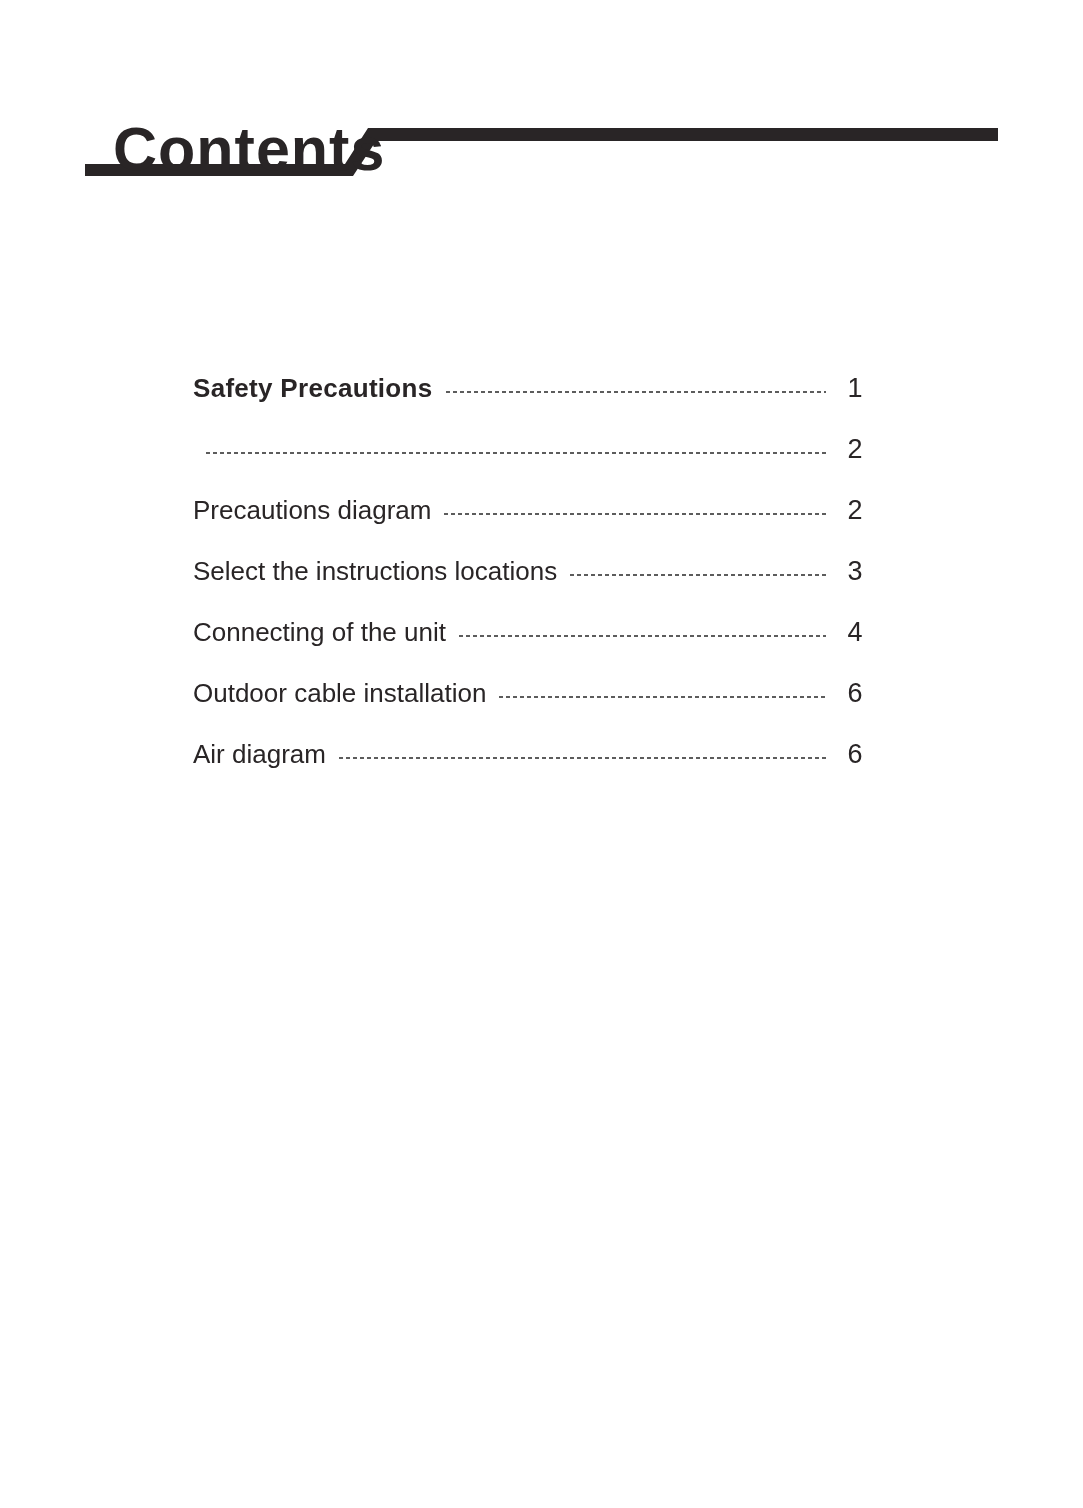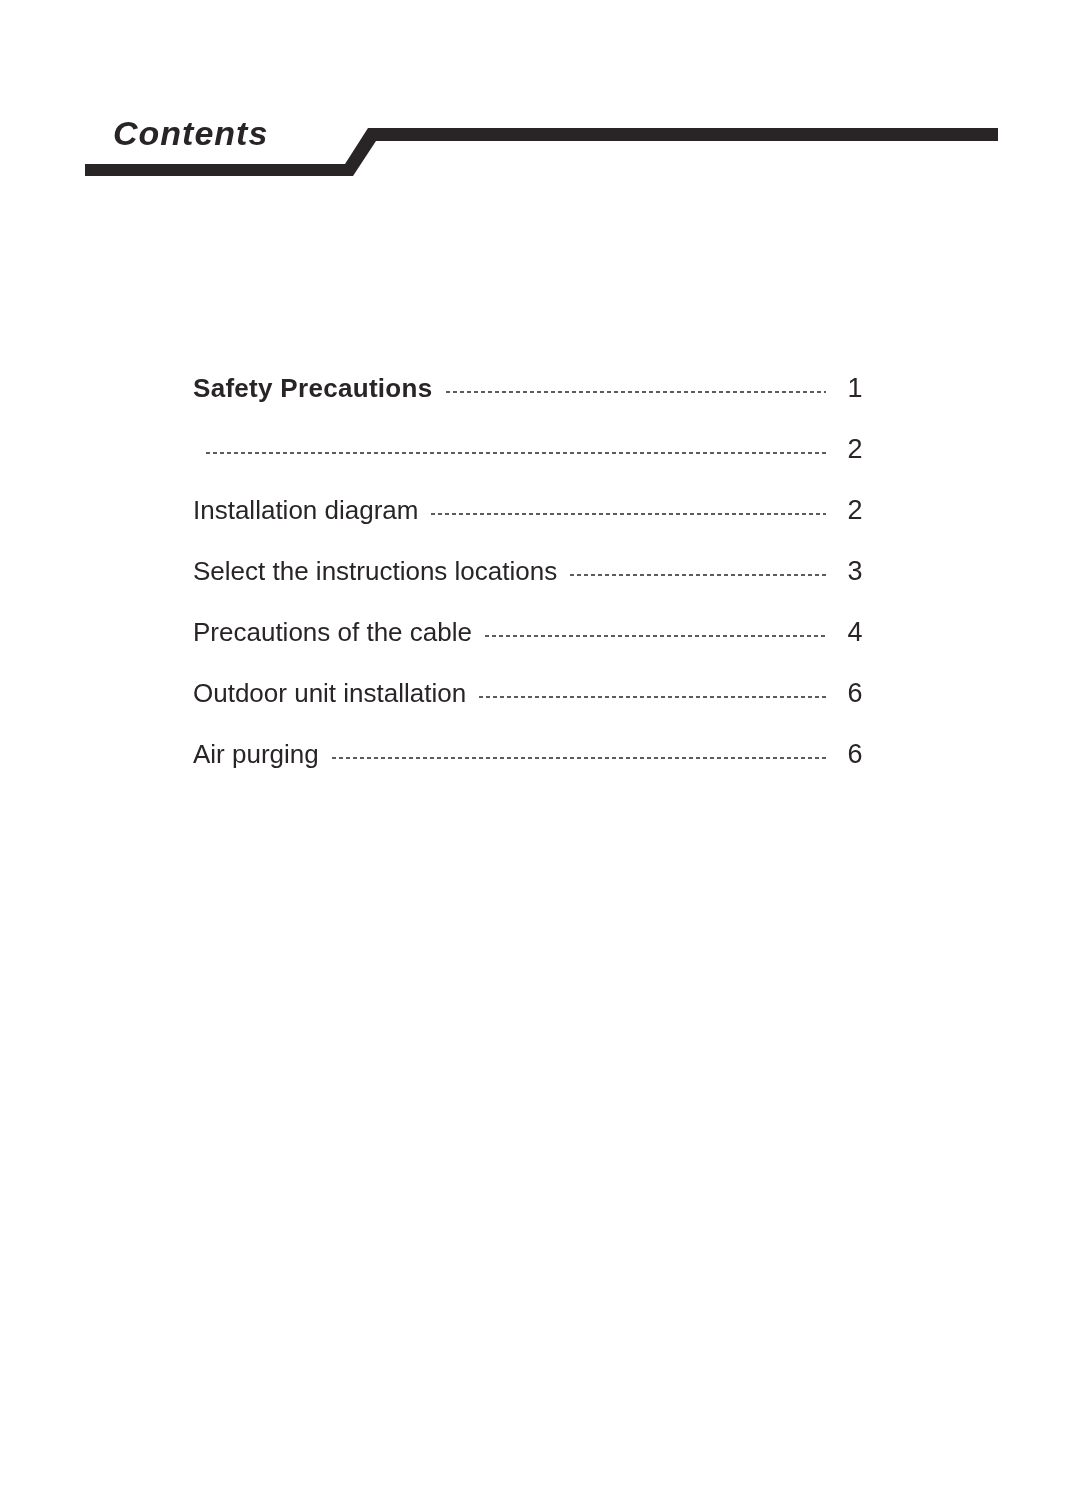--- a/index.html
+++ b/index.html
@@ -22,23 +22,22 @@
     left: 0;
     top: 0;
     width: 1083px;
     height: 220px;
     display: block;
   }
   .page-title {
     position: absolute;
     left: 113px;
     top: 114px;
-    font-size: 34px;
+    font-size: 61px;
     font-weight: bold;
-    font-style: italic;
     letter-spacing: 1px;
     color: var(--ink);
     white-space: nowrap;
   }
   .toc {
     position: absolute;
     left: 193px;
     top: 374px;
     width: 677px;
   }
@@ -93,42 +92,42 @@
     <span class="toc-leader"></span>
     <span class="toc-page">1</span>
   </div>
 
   <div class="toc-row bold">
     <span class="toc-leader"></span>
     <span class="toc-page">2</span>
   </div>
 
   <div class="toc-row">
-    <span class="toc-label">Installation diagram</span>
+    <span class="toc-label">Precautions diagram</span>
     <span class="toc-leader"></span>
     <span class="toc-page">2</span>
   </div>
 
   <div class="toc-row">
     <span class="toc-label">Select the instructions locations</span>
     <span class="toc-leader"></span>
     <span class="toc-page">3</span>
   </div>
 
   <div class="toc-row">
-    <span class="toc-label">Precautions of the cable</span>
+    <span class="toc-label">Connecting of the unit</span>
     <span class="toc-leader"></span>
     <span class="toc-page">4</span>
   </div>
 
 
   <div class="toc-row">
-    <span class="toc-label">Outdoor unit installation</span>
+    <span class="toc-label">Outdoor cable installation</span>
     <span class="toc-leader"></span>
     <span class="toc-page">6</span>
   </div>
 
   <div class="toc-row">
-    <span class="toc-label">Air purging</span>
+    <span class="toc-label">Air diagram</span>
     <span class="toc-leader"></span>
     <span class="toc-page">6</span>
   </div>
 </div>
 
 </body></html>

